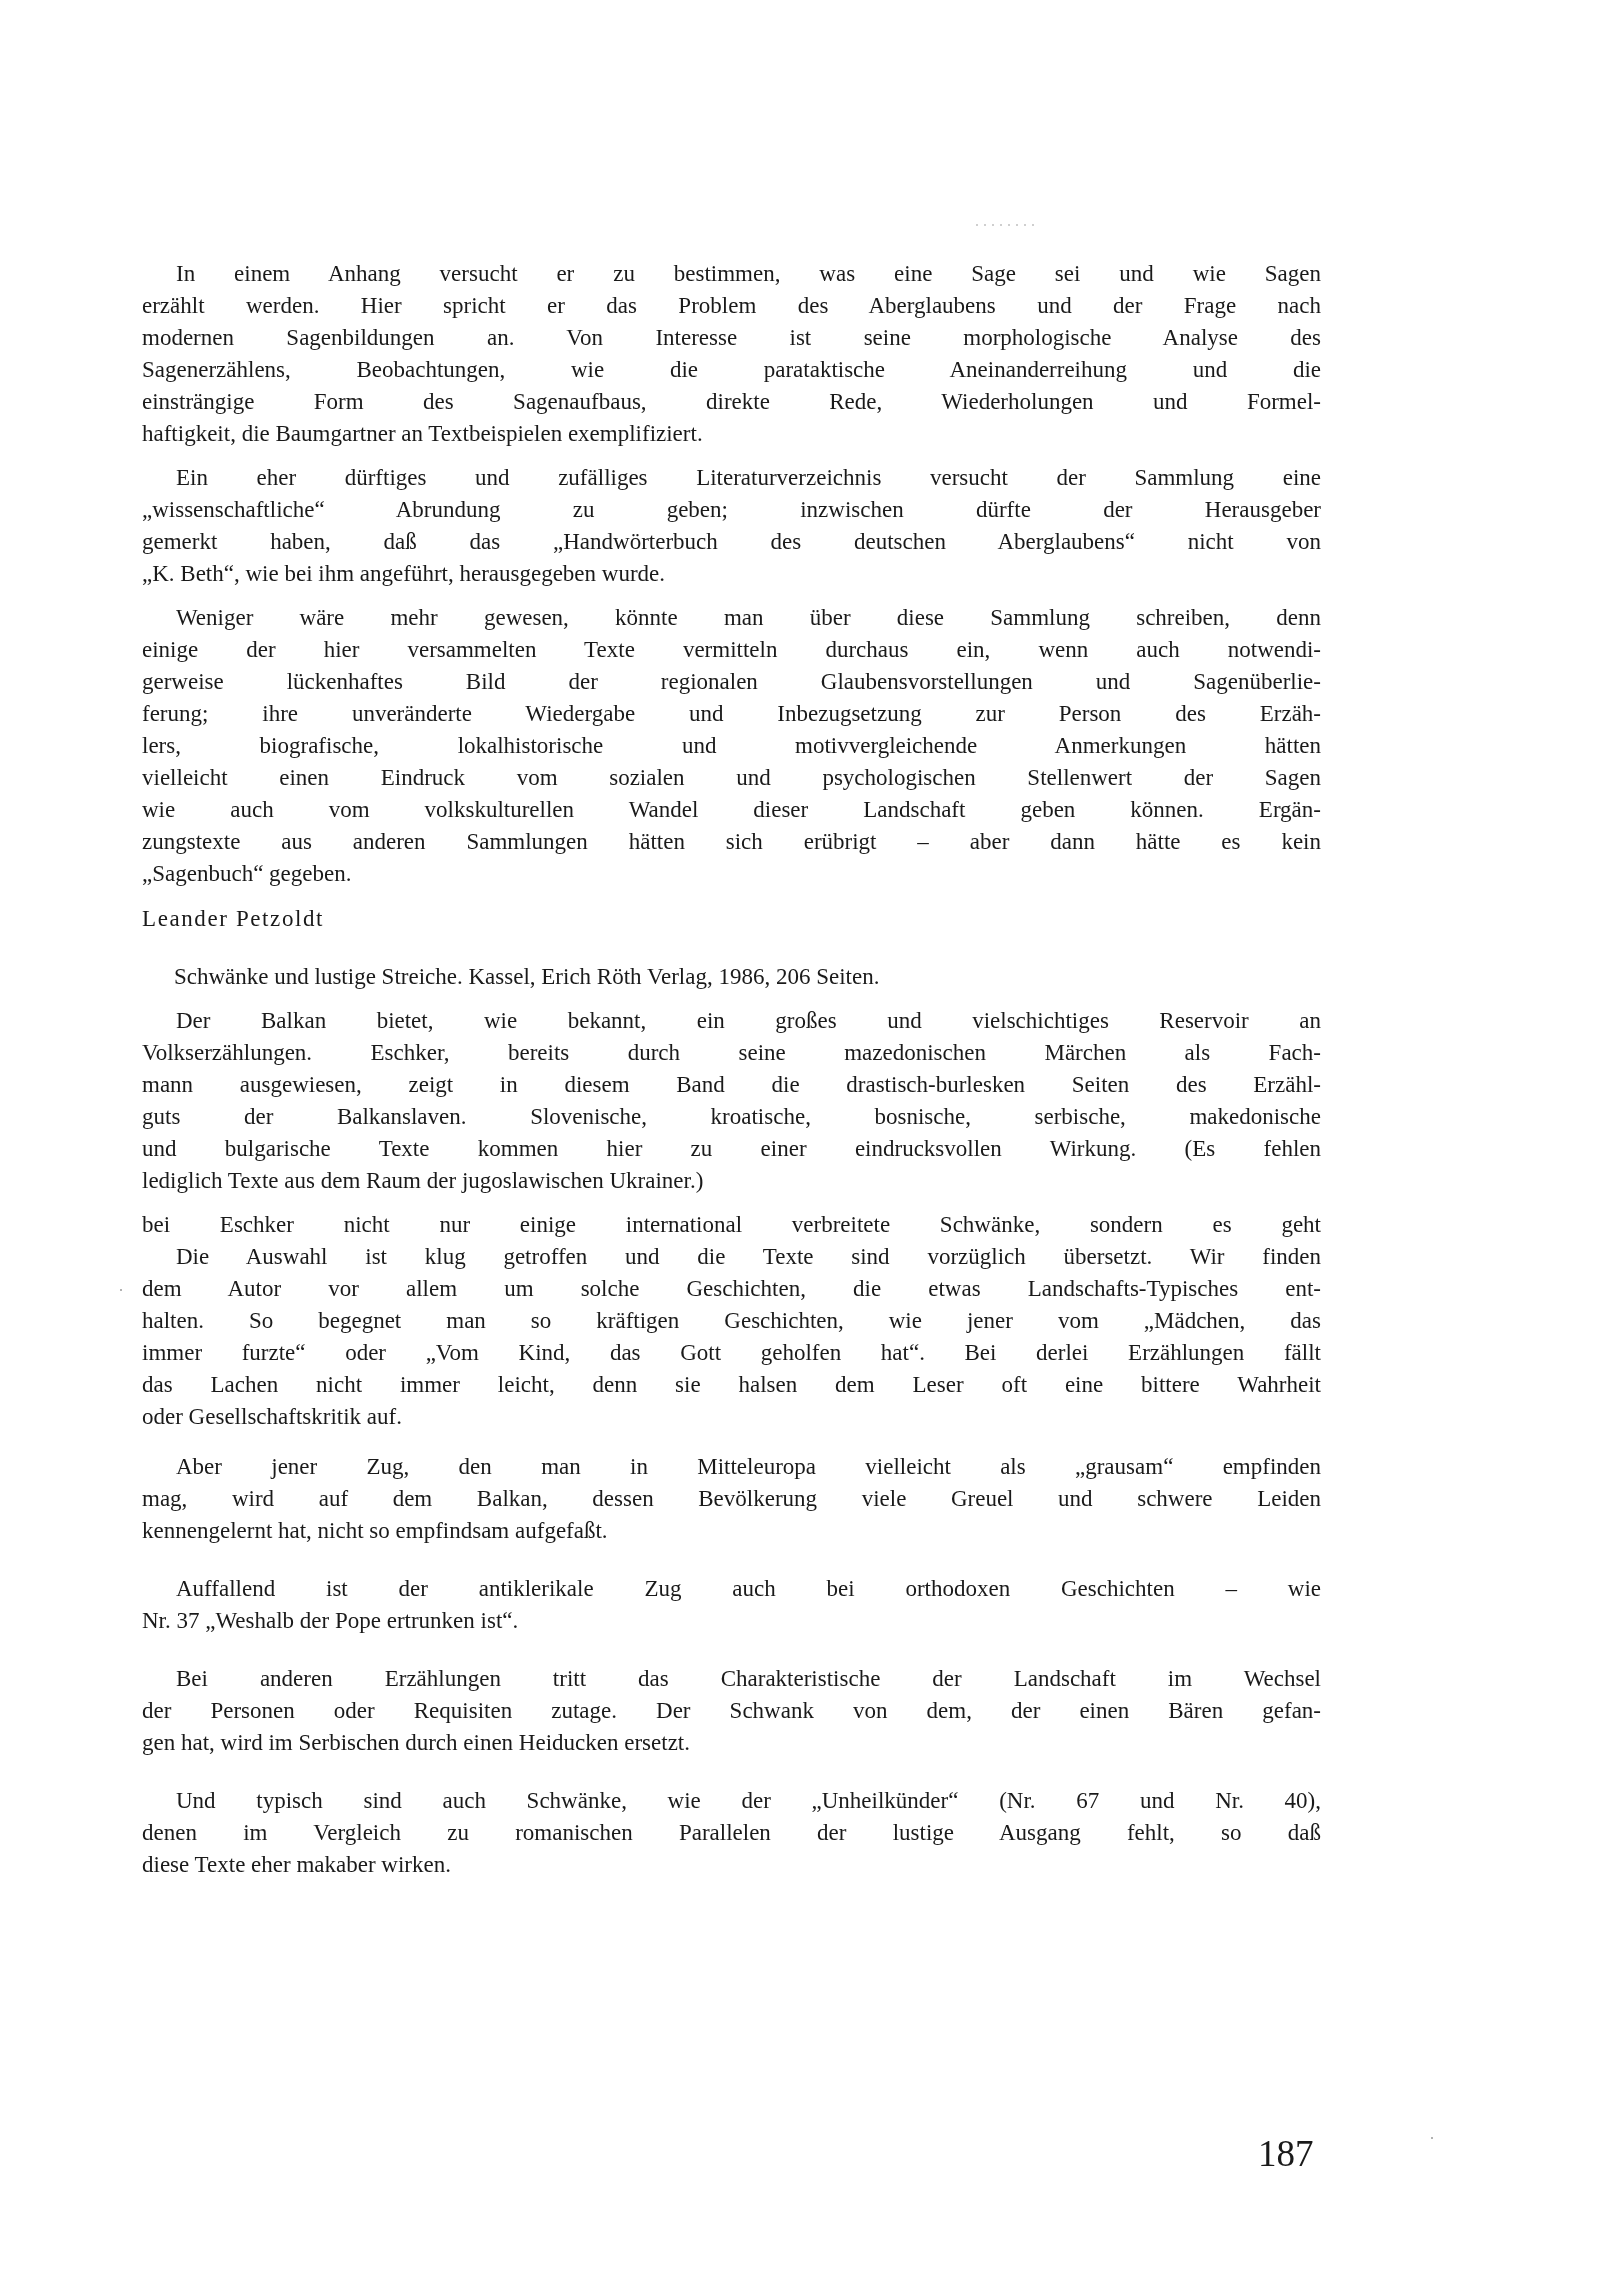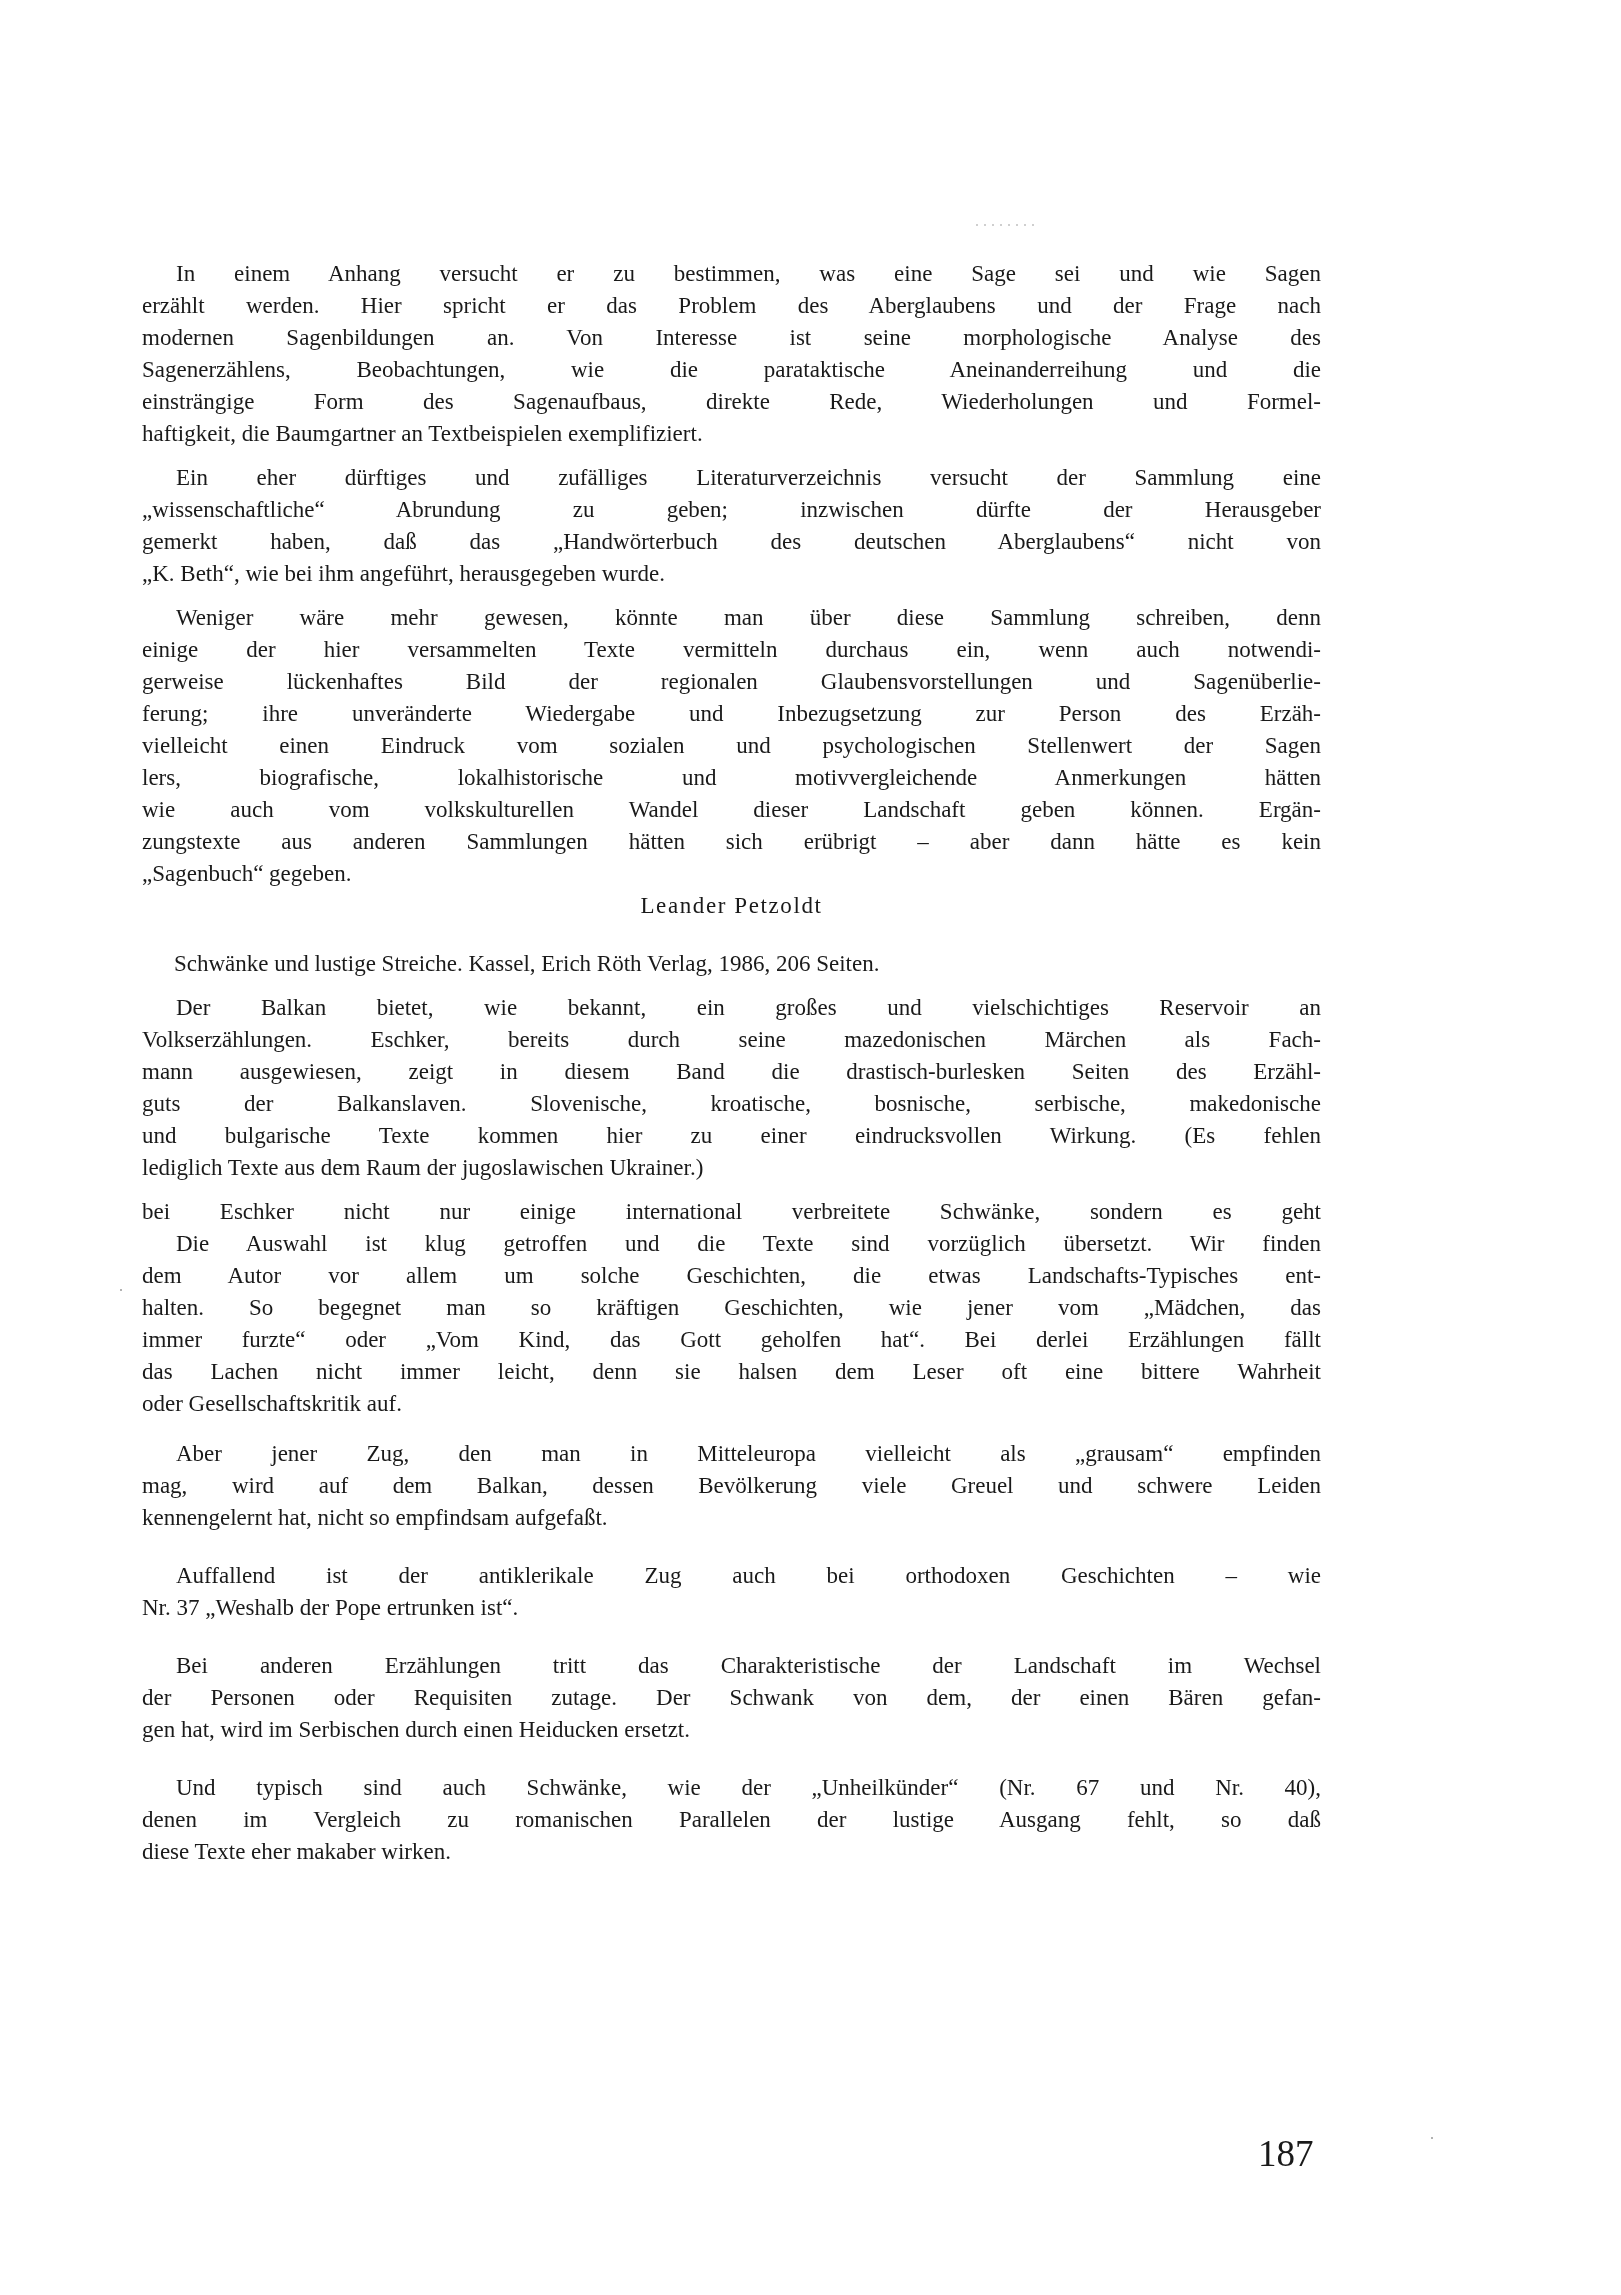--- a/index.html
+++ b/index.html
@@ -14,21 +14,21 @@
       display: block; height: 32px; line-height: 32px;
       text-align: justify; text-align-last: justify; white-space: nowrap;
       overflow: visible;
     }
     .ln.last { text-align-last: left; }
     .ln.indent { padding-left: 34px; }
     .ln.hang { padding-left: 32px; }
     .gap-s { height: 12px; }
     .gap-m { height: 18px; }
     .gap-l { height: 26px; }
-    .sig { text-align: center; height: 32px; line-height: 32px; letter-spacing: 1.6px; margin-top: 0; }
+    .sig { text-align: left; height: 32px; line-height: 32px; letter-spacing: 1.6px; margin-top: 13px; }
     .bold { font-weight: bold; }
     .spaced { letter-spacing: 4px; }
     .pagenum {
       position: absolute; left: 1258px; top: 2132px;
       font-family: "Liberation Serif", "DejaVu Serif", serif;
       font-size: 37px; color: #1a1a1a;
     }
     .artifact {
       position: absolute; left: 973px; top: 224px; width: 65px; height: 2.4px;
       background-image: radial-gradient(circle, #bbb 0.8px, transparent 1.2px);
@@ -58,22 +58,22 @@
       <span class="ln">„wissenschaftliche“ Abrundung zu geben; inzwischen dürfte der Herausgeber</span>
       <span class="ln">gemerkt haben, daß das „Handwörterbuch des deutschen Aberglaubens“ nicht von</span>
       <span class="ln last">„K. Beth“, wie bei ihm angeführt, herausgegeben wurde.</span>
     </div>
     <div class="gap-s"></div>
     <div class="para">
       <span class="ln indent">Weniger wäre mehr gewesen, könnte man über diese Sammlung schreiben, denn</span>
       <span class="ln">einige der hier versammelten Texte vermitteln durchaus ein, wenn auch notwendi-</span>
       <span class="ln">gerweise lückenhaftes Bild der regionalen Glaubensvorstellungen und Sagenüberlie-</span>
       <span class="ln">ferung; ihre unveränderte Wiedergabe und Inbezugsetzung zur Person des Erzäh-</span>
+      <span class="ln">lers, biografische, lokalhistorische und motivvergleichende Anmerkungen hätten</span>
       <span class="ln">vielleicht einen Eindruck vom sozialen und psychologischen Stellenwert der Sagen</span>
-      <span class="ln">lers, biografische, lokalhistorische und motivvergleichende Anmerkungen hätten</span>
       <span class="ln">wie auch vom volkskulturellen Wandel dieser Landschaft geben können. Ergän-</span>
       <span class="ln">zungstexte aus anderen Sammlungen hätten sich erübrigt – aber dann hätte es kein</span>
       <span class="ln last">„Sagenbuch“ gegeben.</span>
     </div>
     <div class="sig">Leander Petzoldt</div>
   </section>
 
   <div class="gap-l"></div>
 
   <section>

